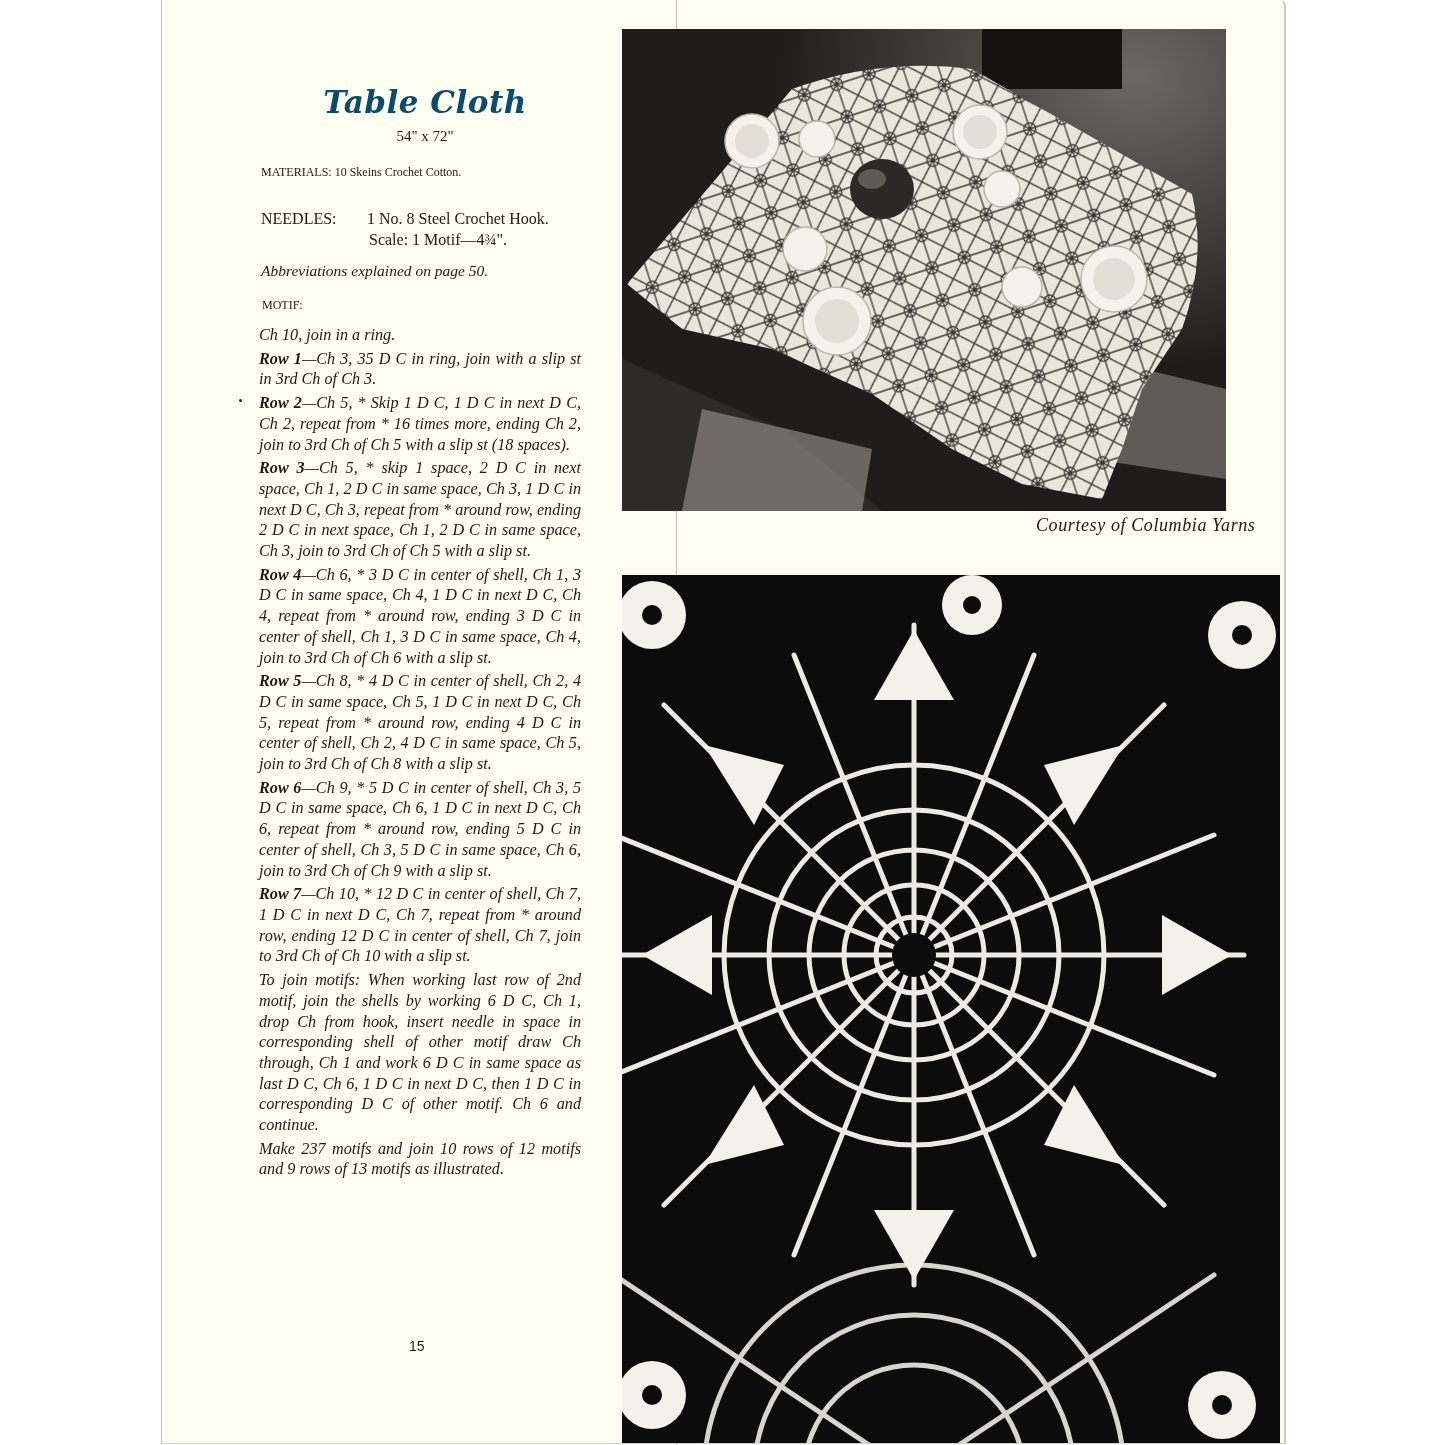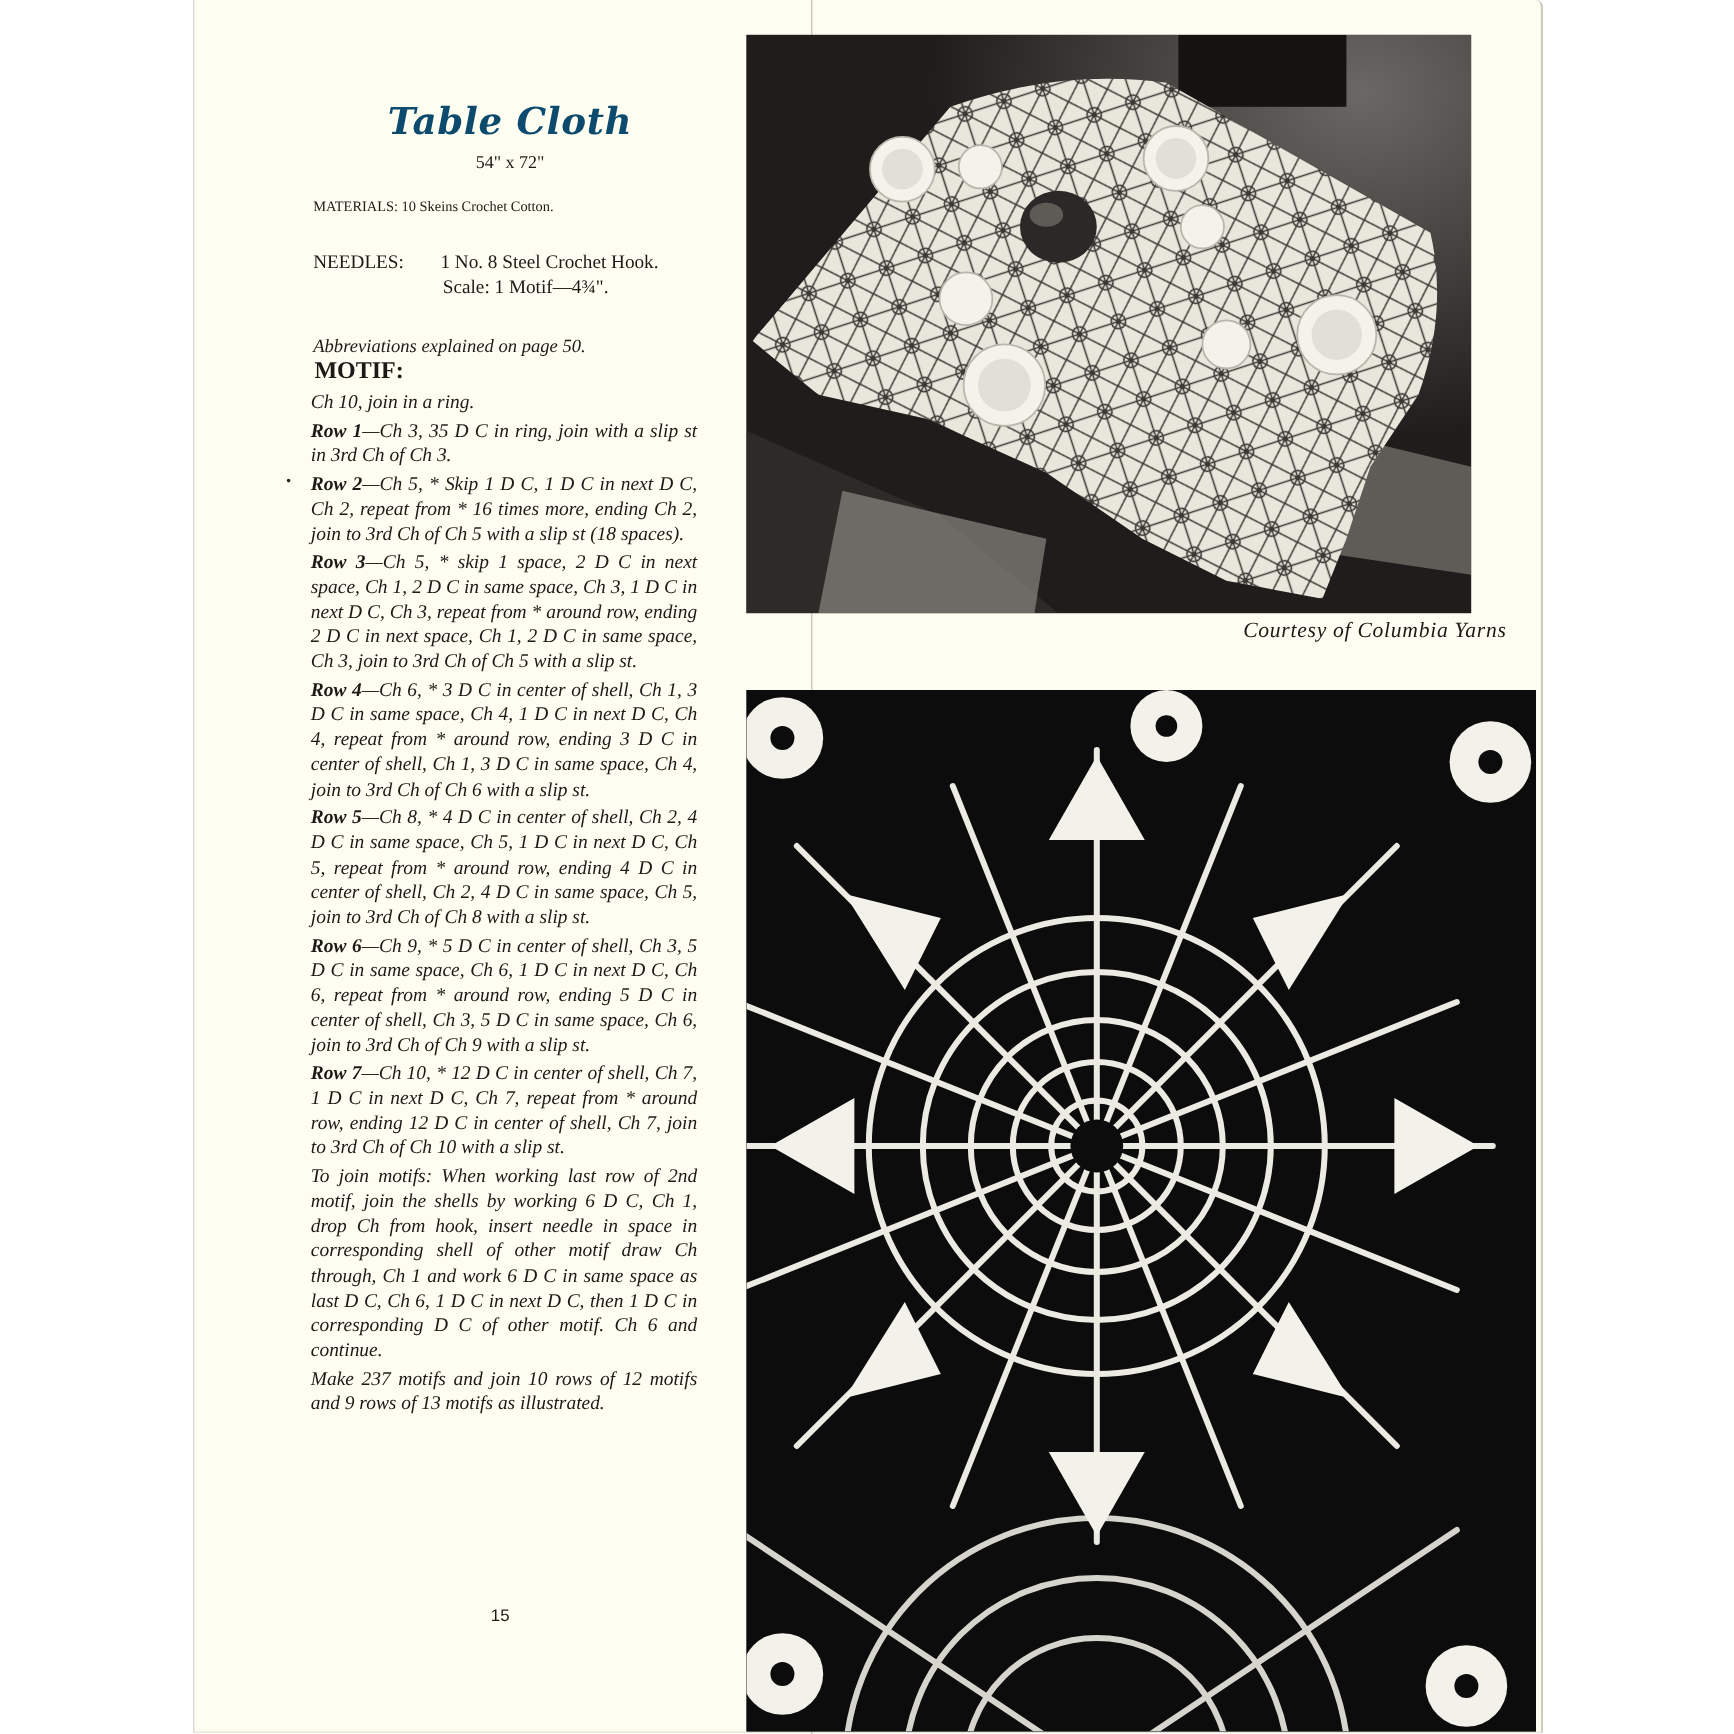--- a/index.html
+++ b/index.html
@@ -32,22 +32,22 @@
       font-size: 31px; letter-spacing: .5px; color: #0c4a6e;
     }
     .size {
       position: absolute; left: 250px; top: 128px; width: 350px; text-align: center;
       font-size: 15px;
     }
     .mat { position: absolute; left: 261px; top: 165px; font-size: 12px; white-space: nowrap; }
     .needles { position: absolute; left: 261px; top: 210px; font-size: 16px; white-space: nowrap; }
     .needles .lbl { display: inline-block; width: 106px; }
     .scale { position: absolute; left: 369px; top: 231px; font-size: 16px; white-space: nowrap; }
-    .abbr { position: absolute; left: 261px; top: 280px; font-size: 15.5px; font-style: italic; white-space: nowrap; }
-    .motif-head { position: absolute; left: 262px; top: 298px; font-weight: bold; font-size: 20px; }
+    .abbr { position: absolute; left: 261px; top: 262px; font-size: 15.5px; font-style: italic; white-space: nowrap; }
+    .motif-head { position: absolute; left: 262px; top: 298px; font-weight: normal; font-size: 12px; }
     .para { margin: 2px 0 3px 0; font-style: italic; }
     .para b { font-weight: bold; }
     .pagenum { position: absolute; left: 409px; top: 1338px; font-family: "Liberation Sans", sans-serif; font-size: 14px; }
     .dot { position: absolute; left: 239px; top: 399px; width: 3px; height: 3px; background: #222; border-radius: 50%; }
     .photo1 {
       position: absolute; left: 622px; top: 29px; width: 604px; height: 482px;
       background: #1e1d1b; overflow: hidden;
     }
     .caption {
       position: absolute; left: 1036px; top: 515px; font-size: 18px; font-style: italic; letter-spacing: .6px;

